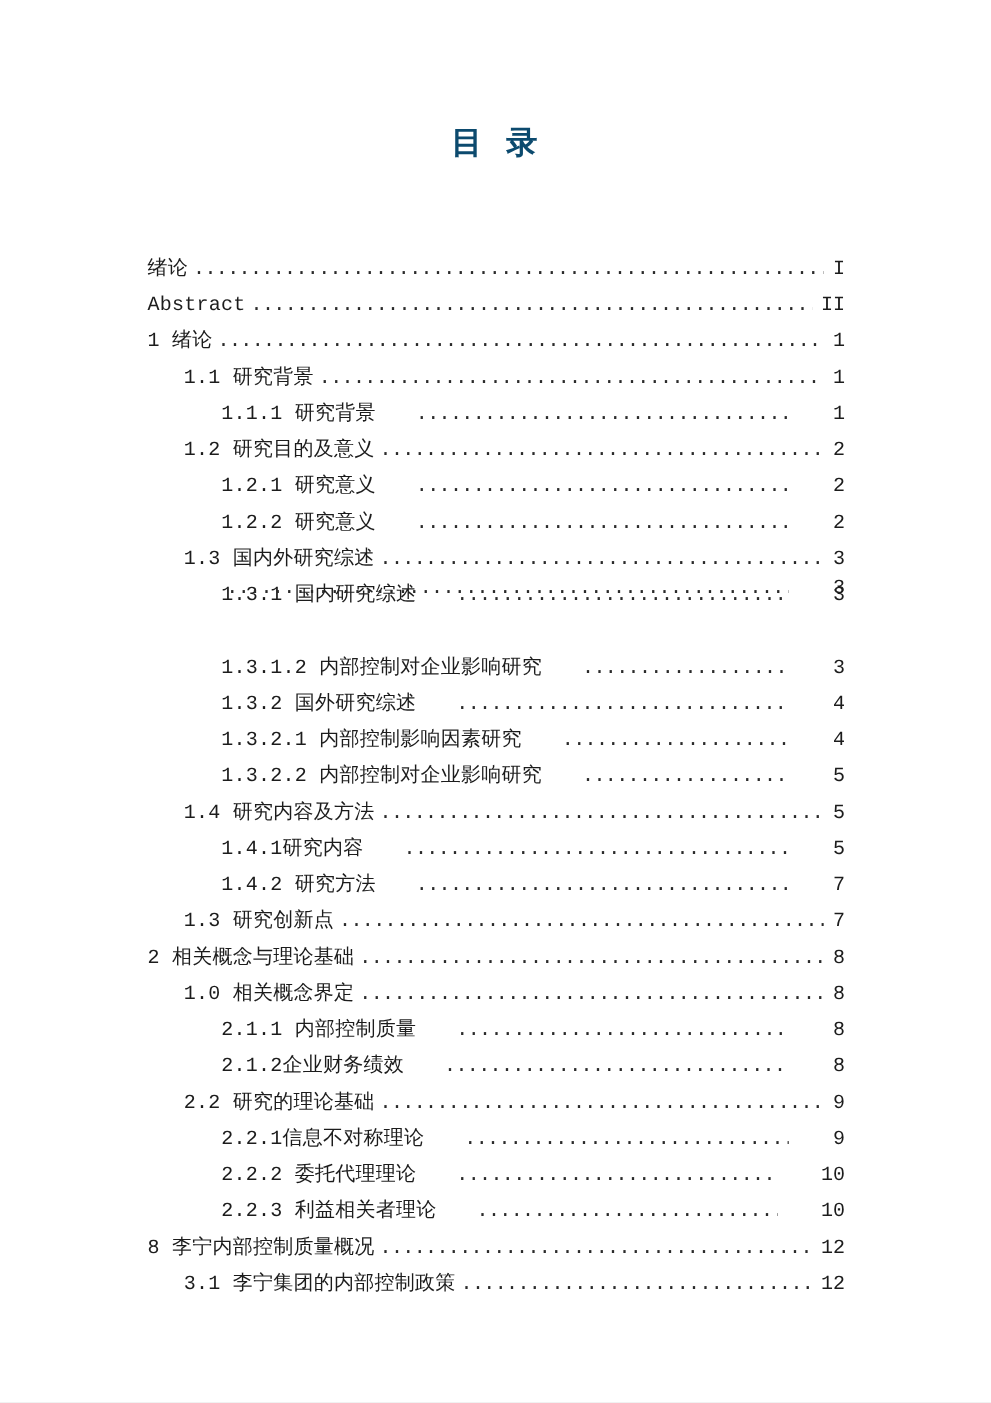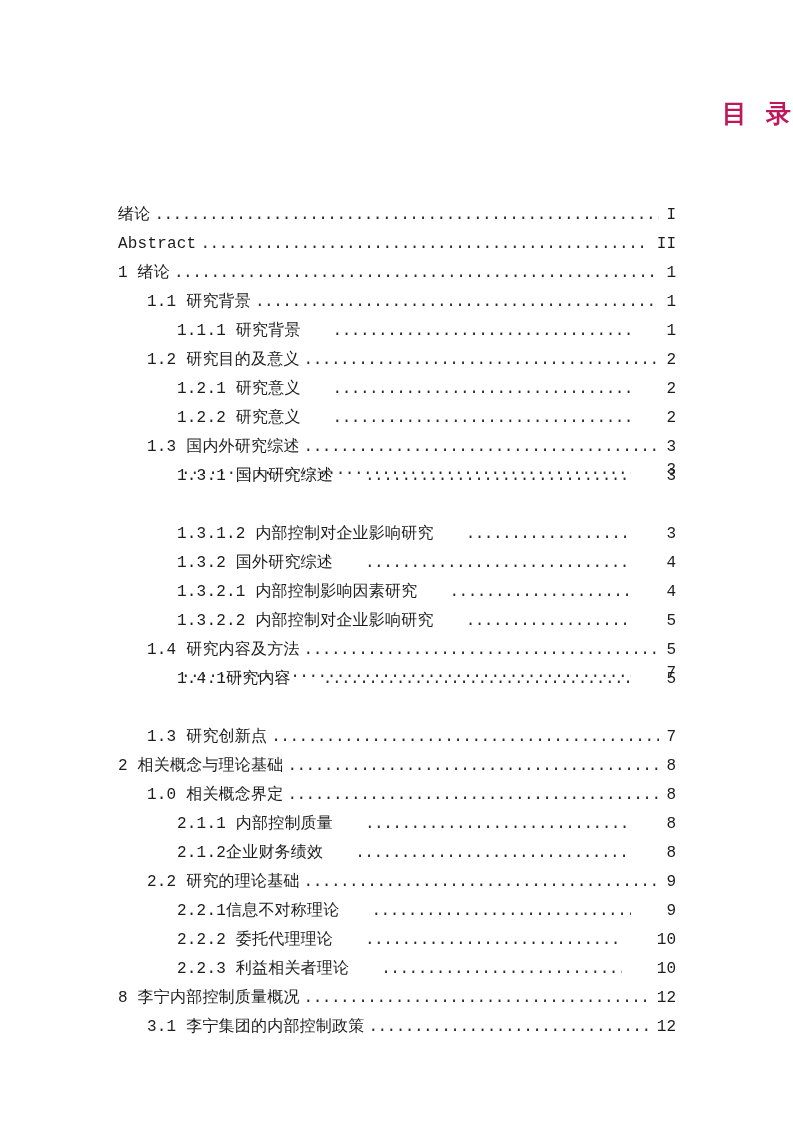--- a/index.html
+++ b/index.html
@@ -15,27 +15,27 @@
     background: #ffffff;
     color: #1c1c1c;
     font-family: "Liberation Mono", "DejaVu Sans Mono", monospace;
     overflow: hidden;
   }
   .doc-title {
     position: absolute;
     top: 100px;
     left: 0;
     width: 100%;
-    text-align: right;
+    text-align: center;
     font-size: 25px;
     line-height: 32px;
     font-weight: bold;
     letter-spacing: 2px;
     margin: 0;
-    color: #be185d;
+    color: #0c4a6e;
   }
   .toc-list {
     position: absolute;
     top: 166px;
     left: 118px;
     width: 558px;
   }
   .toc-row {
     display: flex;
     align-items: baseline;
@@ -170,20 +170,21 @@
     <span class="toc-page-num">5</span>
   </div>
 
   <div class="toc-row level-2">
     <span class="toc-label">1.4.1研究内容</span>
     <span class="toc-dots"></span>
     <span class="toc-page-num">5</span>
   </div>
 
   <div class="toc-row level-2">
+    <span class="toc-label">1.4.2 研究方法</span>
     <span class="toc-dots"></span>
     <span class="toc-page-num">7</span>
   </div>
 
   <div class="toc-row level-1">
     <span class="toc-label">1.3 研究创新点</span>
     <span class="toc-dots"></span>
     <span class="toc-page-num">7</span>
   </div>
 

